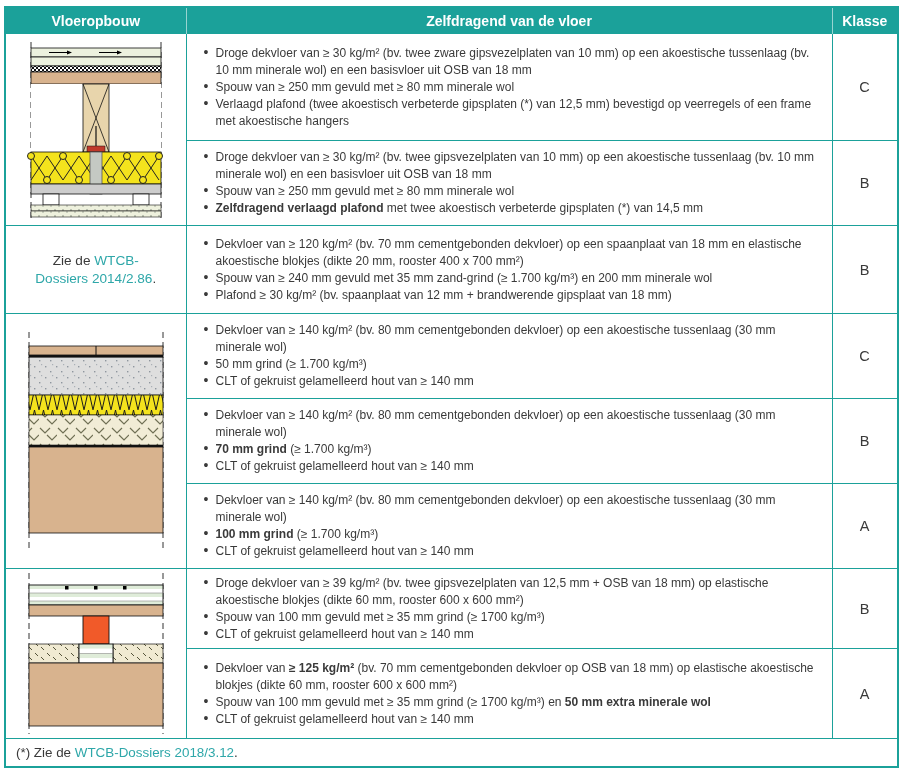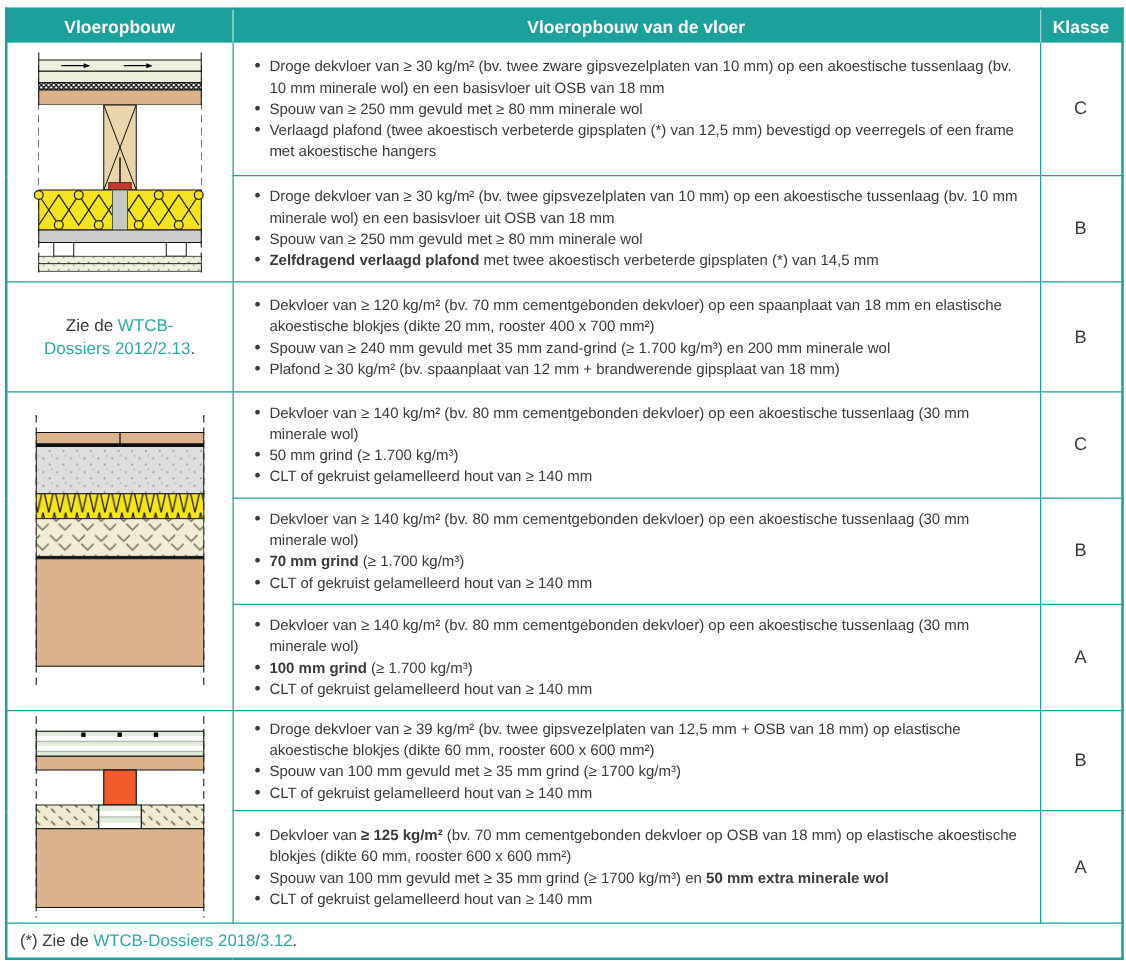--- a/index.html
+++ b/index.html
@@ -69,21 +69,21 @@
 <div class="wrap">
 <table class="floor-table">
   <colgroup>
     <col style="width:181px">
         <col style="width:646px">
         <col style="width:66px">
   </colgroup>
   <thead>
     <tr>
       <th>Vloeropbouw</th>
-      <th>Vloeropbouw van de vloer</th>
+      <th>Zelfdragend van de vloer</th>
       <th>Klasse</th>
     </tr>
   </thead>
   <tbody>
     <tr style="height:107px">
       <td class="diagram" rowspan="2">
 
         <svg width="150" height="180" viewBox="0 0 150 180">
           <defs>
             <pattern id="hx1" width="4" height="4" patternUnits="userSpaceOnUse">
@@ -147,21 +147,21 @@
       <td class="desc">
         <ul class="bullets">
               <li><span>Droge dekvloer van ≥ 30 kg/m² (bv. twee gipsvezelplaten van 10 mm) op een akoestische tussenlaag (bv. 10 mm minerale wol) en een basisvloer uit OSB van 18 mm</span></li>
               <li><span>Spouw van ≥ 250 mm gevuld met ≥ 80 mm minerale wol</span></li>
               <li><span class="b">Zelfdragend verlaagd plafond</span><span> met twee akoestisch verbeterde gipsplaten (*) van 14,5 mm</span></li>
             </ul>
       </td>
       <td class="klasse">B</td>
     </tr>
     <tr style="height:88px">
-      <td class="ref"><span>Zie de </span><span class="link">WTCB-Dossiers 2012/2.13</span><span>.</span></td>
+      <td class="ref"><span>Zie de </span><span class="link">WTCB-Dossiers 2014/2.86</span><span>.</span></td>
       <td class="desc">
         <ul class="bullets">
               <li><span>Dekvloer van ≥ 120 kg/m² (bv. 70 mm cementgebonden dekvloer) op een spaanplaat van 18 mm en elastische akoestische blokjes (dikte 20 mm, rooster 400 x 700 mm²)</span></li>
               <li><span>Spouw van ≥ 240 mm gevuld met 35 mm zand-grind (≥ 1.700 kg/m³) en 200 mm minerale wol</span></li>
               <li><span>Plafond ≥ 30 kg/m² (bv. spaanplaat van 12 mm + brandwerende gipsplaat van 18 mm)</span></li>
             </ul>
       </td>
       <td class="klasse">B</td>
     </tr>
     <tr style="height:85px">

